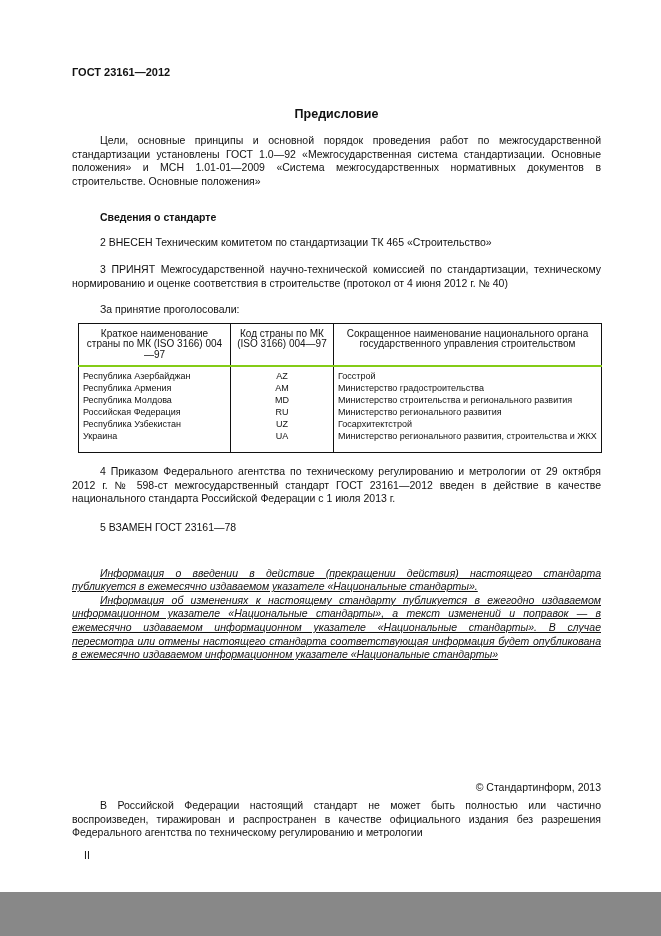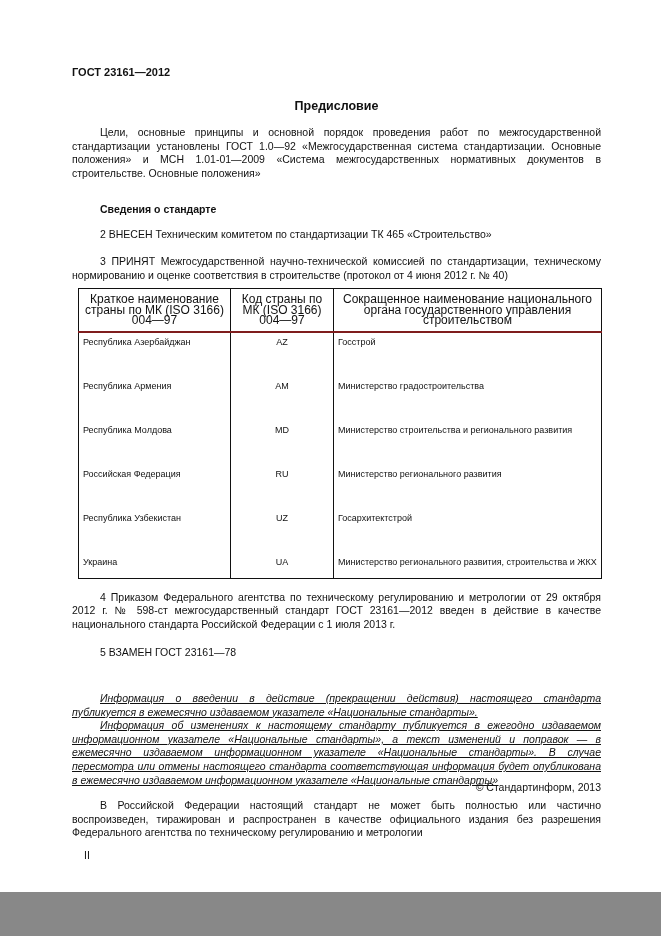--- a/index.html
+++ b/index.html
@@ -17,21 +17,21 @@
   }
   .doc-code {
     font-size: 11px;
     font-weight: bold;
     margin-top: 4px;
   }
   .page-title {
     text-align: center;
     font-size: 12.5px;
     font-weight: bold;
-    margin-top: 21px;
+    margin-top: 29px;
   }
   p.body-par {
     font-size: 10.5px;
     line-height: 13.6px;
     text-align: justify;
     text-indent: 28px;
   }
   .intro { margin-top: 13px; }
   .info-heading {
     font-size: 10.5px;
@@ -46,30 +46,30 @@
     margin-left: 6px;
     width: 523px;
     border-collapse: collapse;
     table-layout: fixed;
   }
   table.vote-table th, table.vote-table td {
     vertical-align: top;
     font-weight: normal;
   }
   table.vote-table th {
-    font-size: 12px;
+    font-size: 10px;
     line-height: 10.5px;
     text-align: center;
     padding: 5px 4px;
-    border-bottom: 2px solid #7f1d1d;
+    border-bottom: 2px solid #84cc16;
   }
   table.vote-table td {
     font-size: 9px;
     line-height: 12px;
-    padding: 16px 4px;
+    padding: 0 4px;
   }
   table.vote-table col.c1 { width: 152px; }
   table.vote-table col.c2 { width: 103px; }
   table.vote-table col.c3 { width: 268px; }
   table.vote-table { border: 1.5px solid #111; }
   .vline-r { border-right: 1px solid #111; }
   td.country { padding-left: 10px; }
   td.code { text-align: center; }
   td.agency { padding-left: 8px; }
   tbody tr:first-child td { padding-top: 3px; }
@@ -112,20 +112,21 @@
 
   <div class="page-title">Предисловие</div>
 
   <p class="body-par intro">Цели, основные принципы и основной порядок проведения работ по межгосударственной стандартизации установлены ГОСТ 1.0—92 «Межгосударственная система стандартизации. Основные положения» и МСН 1.01-01—2009 «Система межгосударственных нормативных документов в строительстве. Основные положения»</p>
 
   <div class="info-heading">Сведения о стандарте</div>
 
   <p class="body-par item">2 ВНЕСЕН Техническим комитетом по стандартизации ТК 465 «Строительство»</p>
   <p class="body-par item">3 ПРИНЯТ Межгосударственной научно-технической комиссией по стандартизации, техническому нормированию и оценке соответствия в строительстве (протокол от 4 июня 2012 г. № 40)</p>
 
+  <p class="body-par vote-line">За принятие проголосовали:</p>
 
   <table class="vote-table">
     <colgroup>
       <col class="c1">
         <col class="c2">
         <col class="c3">
     </colgroup>
     <thead>
       <tr>
         <th class="vline-r">Краткое наименование страны по МК (ISO 3166) 004—97</th>

